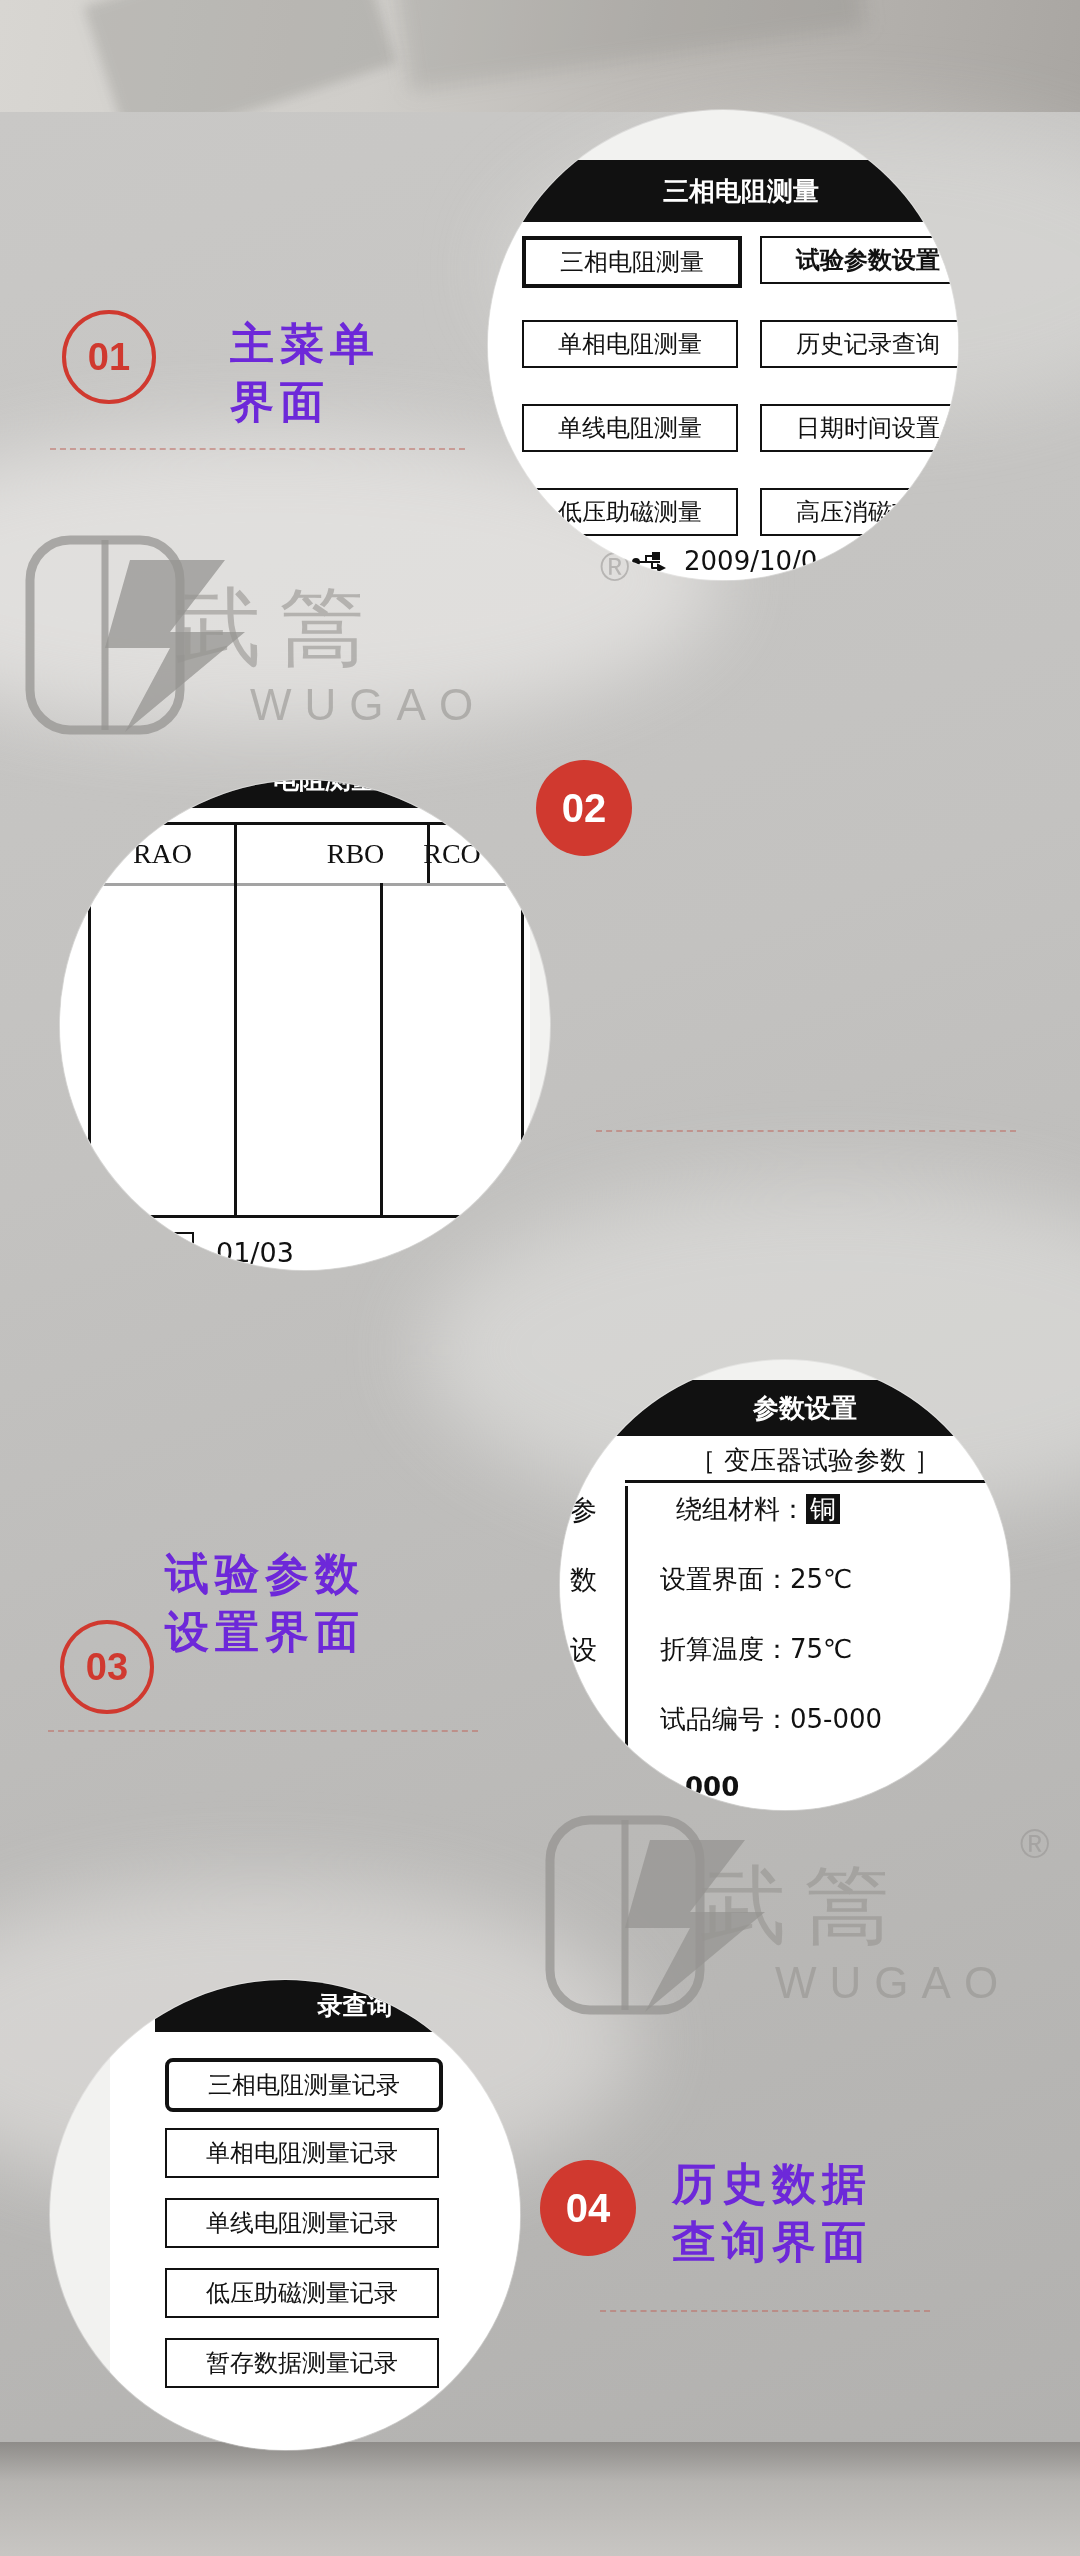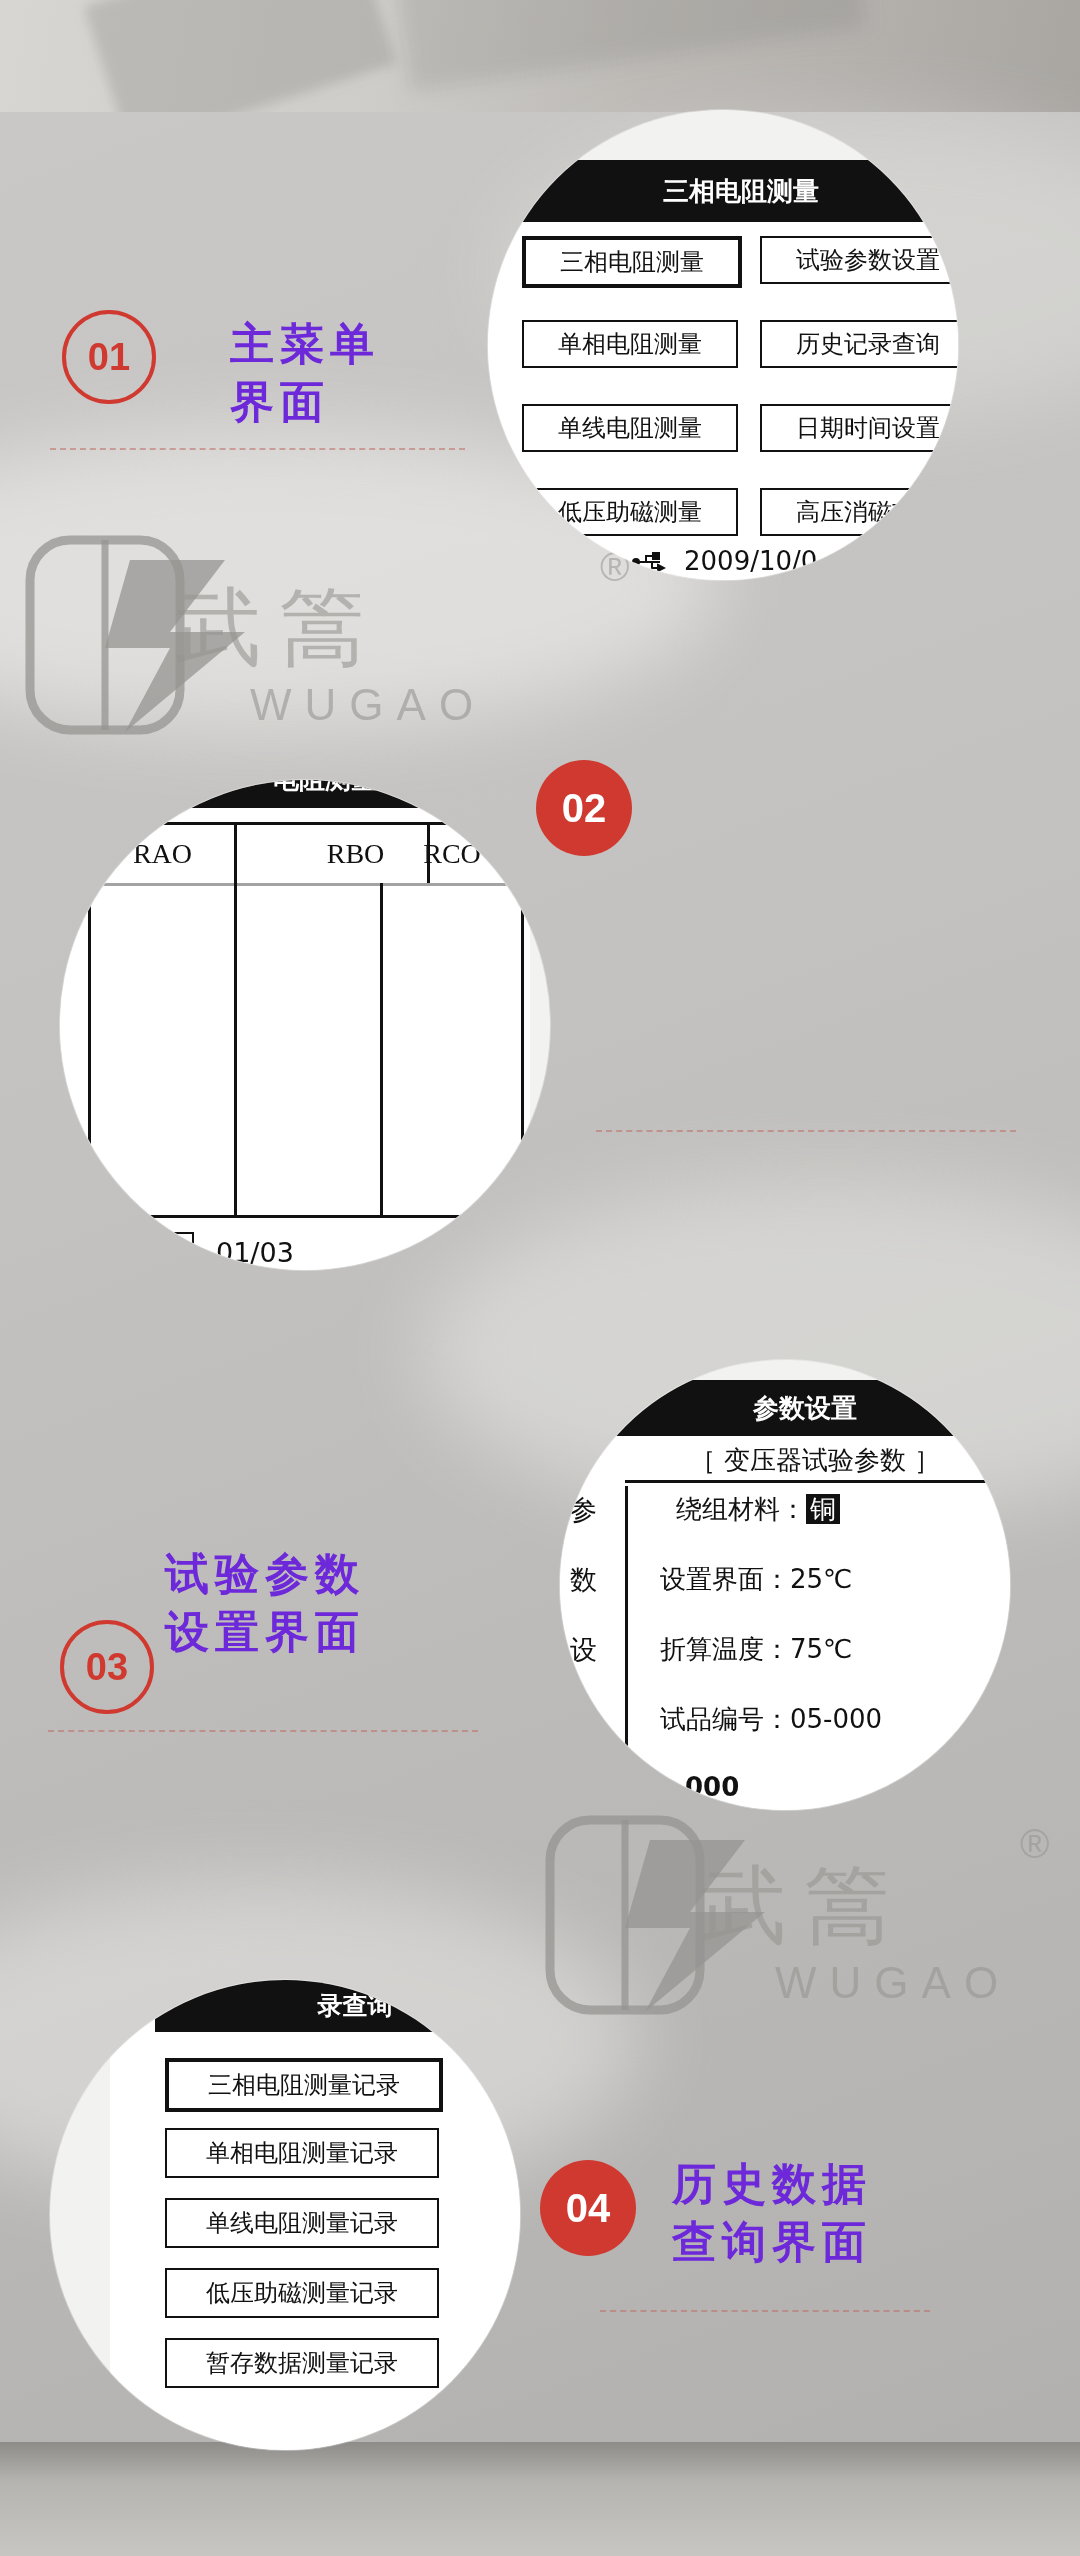--- a/index.html
+++ b/index.html
@@ -209,21 +209,21 @@
 
   <div class="photo" style="left:488px; top:110px; width:470px; height:470px;">
     <div class="screen" style="left:-28px; top:50px; width:520px; height:430px;">
       <div class="scr-title" style="position:absolute; left:42px; top:0px; width:478px; height:62px; font-size:26px; line-height:62px;">三相电阻测量</div>
 
       <div class="btn-box sel" style="position:absolute; left:62px; top:76px; width:212px; height:44px; font-size:24px;">三相电阻测量</div>
       <div class="btn-box" style="position:absolute; left:62px; top:160px; width:212px; height:44px; font-size:24px;">单相电阻测量</div>
       <div class="btn-box" style="position:absolute; left:62px; top:244px; width:212px; height:44px; font-size:24px;">单线电阻测量</div>
       <div class="btn-box" style="position:absolute; left:62px; top:328px; width:212px; height:44px; font-size:24px;">低压助磁测量</div>
 
-      <div class="btn-box" style="position:absolute; left:300px; top:76px; width:212px; height:44px; font-size:24px;">试验参数设置</div>
+      <div class="btn-box" style="position:absolute; left:300px; top:76px; width:212px; height:44px; font-size:24px;font-weight:bold;">试验参数设置</div>
       <div class="btn-box" style="position:absolute; left:300px; top:160px; width:212px; height:44px; font-size:24px;">历史记录查询</div>
       <div class="btn-box" style="position:absolute; left:300px; top:244px; width:212px; height:44px; font-size:24px;">日期时间设置</div>
       <div class="btn-box" style="position:absolute; left:300px; top:328px; width:212px; height:44px; font-size:24px;">高压消磁功能</div>
 
       <div style="position:absolute; left:62px; top:386px; font-size:26px; font-family:'DejaVu Sans', sans-serif;">1. 0. 0</div>
       <svg style="position:absolute; left:172px; top:390px;" width="34" height="24" viewBox="0 0 34 24">
         <g stroke="#111" stroke-width="2" fill="none">
           <line x1="4" y1="12" x2="28" y2="12"></line>
           <circle cx="4" cy="12" r="3" fill="#111"></circle>
           <path d="M14 12 l0 -6 l7 0"></path>
@@ -300,21 +300,21 @@
   <div class="caption" style="left:165px; top:1545px; width:420px; font-size:44px;">
     <div>试验参数</div>
     <div>设置界面</div>
   </div>
   <div class="rule" style="left:48px; top:1730px; width:430px;"></div>
 
   <div class="photo" style="left:50px; top:1980px; width:470px; height:470px;">
     <div class="screen" style="left:60px; top:-40px; width:440px; height:520px;">
       <div class="scr-title" style="position:absolute; left:45px; top:40px; width:400px; height:52px; font-size:25px; line-height:52px;">录查询</div>
 
-      <div class="btn-box sel" style="position:absolute; left:55px; top:118px; width:270px; height:46px; font-size:24px;">三相电阻测量记录</div>
+      <div class="btn-box sel" style="position:absolute; left:55px; top:118px; width:270px; height:46px; font-size:24px;border-radius:8px;">三相电阻测量记录</div>
       <div class="btn-box" style="position:absolute; left:55px; top:188px; width:270px; height:46px; font-size:24px;">单相电阻测量记录</div>
       <div class="btn-box" style="position:absolute; left:55px; top:258px; width:270px; height:46px; font-size:24px;">单线电阻测量记录</div>
       <div class="btn-box" style="position:absolute; left:55px; top:328px; width:270px; height:46px; font-size:24px;">低压助磁测量记录</div>
       <div class="btn-box" style="position:absolute; left:55px; top:398px; width:270px; height:46px; font-size:24px;">暂存数据测量记录</div>
     </div>
   </div>
 
   <div class="badge badge-solid" style="left:540px; top:2160px; width:96px; height:96px; font-size:40px;">04</div>
   <div class="caption" style="left:672px; top:2155px; width:400px; font-size:44px;">
     <div>历史数据</div>

